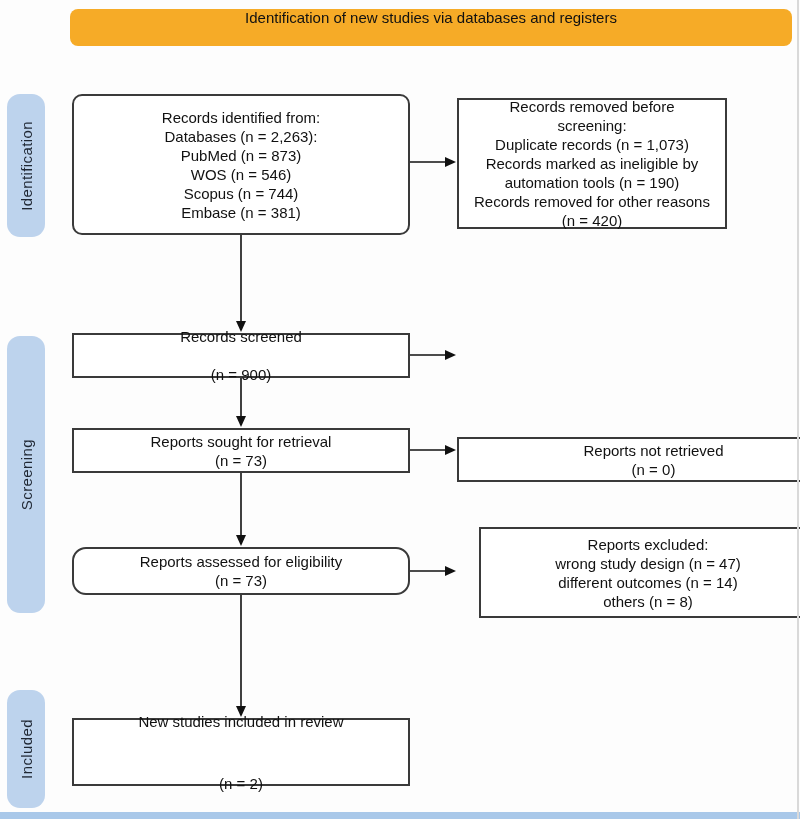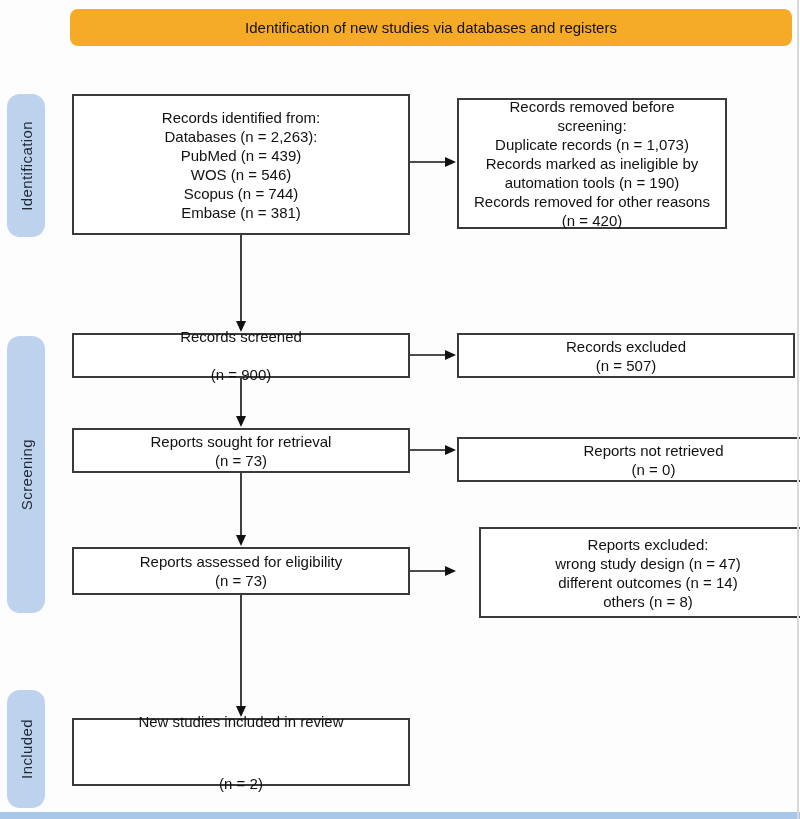--- a/index.html
+++ b/index.html
@@ -11,21 +11,21 @@
     font-family: "Liberation Sans", sans-serif;
     color: #111111;
     overflow: hidden;
   }
   .banner {
     position: absolute;
     left: 70px; top: 9px;
     width: 722px; height: 37px;
     background: var(--banner-bg, #F6AB27);
     border-radius: 8px;
-    display: flex; align-items: center; justify-content: center;
+    display: flex; align-items: flex-start; justify-content: center;
     font-size: 15px;
   }
   .pill {
     position: absolute;
     left: 7px; width: 38px;
     background: var(--pill-bg, #BDD3ED);
     border-radius: 13px;
     display: flex; align-items: center; justify-content: center;
   }
   .pill .vtext {
@@ -43,27 +43,27 @@
     position: absolute;
     background: #ffffff;
     border: 2px solid var(--box-border, #3a3a3a);
     box-sizing: border-box;
     display: flex; flex-direction: column;
     align-items: center; justify-content: center;
     text-align: center;
     font-size: 15px; line-height: 19px;
     padding: 2px 14px;
   }
-  .box-records-identified   { left: 72px;  top: 94px;  width: 338px; height: 141px; }
+  .box-records-identified   { left: 72px;  top: 94px;  width: 338px; height: 141px; border-radius: 10px; }
   .box-records-removed      { left: 457px; top: 98px;  width: 270px; height: 131px; }
   .box-records-screened     { left: 72px;  top: 333px; width: 338px; height: 45px; gap: 19px; }
   .box-records-excluded     { left: 457px; top: 333px; width: 338px; height: 45px; }
   .box-reports-sought       { left: 72px;  top: 428px; width: 338px; height: 45px; align-items: center; }
   .box-reports-not-retrieved{ left: 457px; top: 428px; width: 393px; height: 45px; margin-top: 9px; }
-  .box-reports-assessed     { left: 72px;  top: 547px; width: 338px; height: 48px; }
+  .box-reports-assessed     { left: 72px;  top: 547px; width: 338px; height: 48px; border-radius: 14px; }
   .box-reports-excluded     { left: 479px; top: 527px; width: 338px; height: 91px; }
   .box-new-studies          { left: 72px;  top: 718px; width: 338px; height: 68px; gap: 43px; }
   .arrows {
     position: absolute; left: 0; top: 0;
     pointer-events: none;
   }
   .bottom-strip {
     position: absolute;
     left: 0; top: 812px;
     width: 800px; height: 7px;
@@ -91,42 +91,38 @@
   <div class="pill pill-screening">
     <span class="vtext">Screening</span>
   </div>
   <div class="pill pill-included">
     <span class="vtext">Included</span>
   </div>
 
   <div class="fbox box-records-identified">
     <div>Records identified from:</div>
     <div>Databases (n = 2,263):</div>
-    <div>PubMed (n = 439)</div>
+    <div>PubMed (n = 873)</div>
     <div>WOS (n = 546)</div>
     <div>Scopus (n = 744)</div>
     <div>Embase (n = 381)</div>
   </div>
 
   <div class="fbox box-records-removed">
     <div>Records removed before screening:</div>
     <div>Duplicate records (n = 1,073)</div>
     <div>Records marked as ineligible by automation tools (n = 190)</div>
     <div>Records removed for other reasons (n = 420)</div>
   </div>
 
   <div class="fbox box-records-screened">
     <div>Records screened</div>
     <div>(n = 900)</div>
   </div>
 
-  <div class="fbox box-records-excluded">
-    <div>Records excluded</div>
-    <div>(n = 507)</div>
-  </div>
 
   <div class="fbox box-reports-sought">
     <div>Reports sought for retrieval</div>
     <div>(n = 73)</div>
   </div>
 
   <div class="fbox box-reports-not-retrieved">
     <div>Reports not retrieved</div>
     <div>(n = 0)</div>
   </div>

